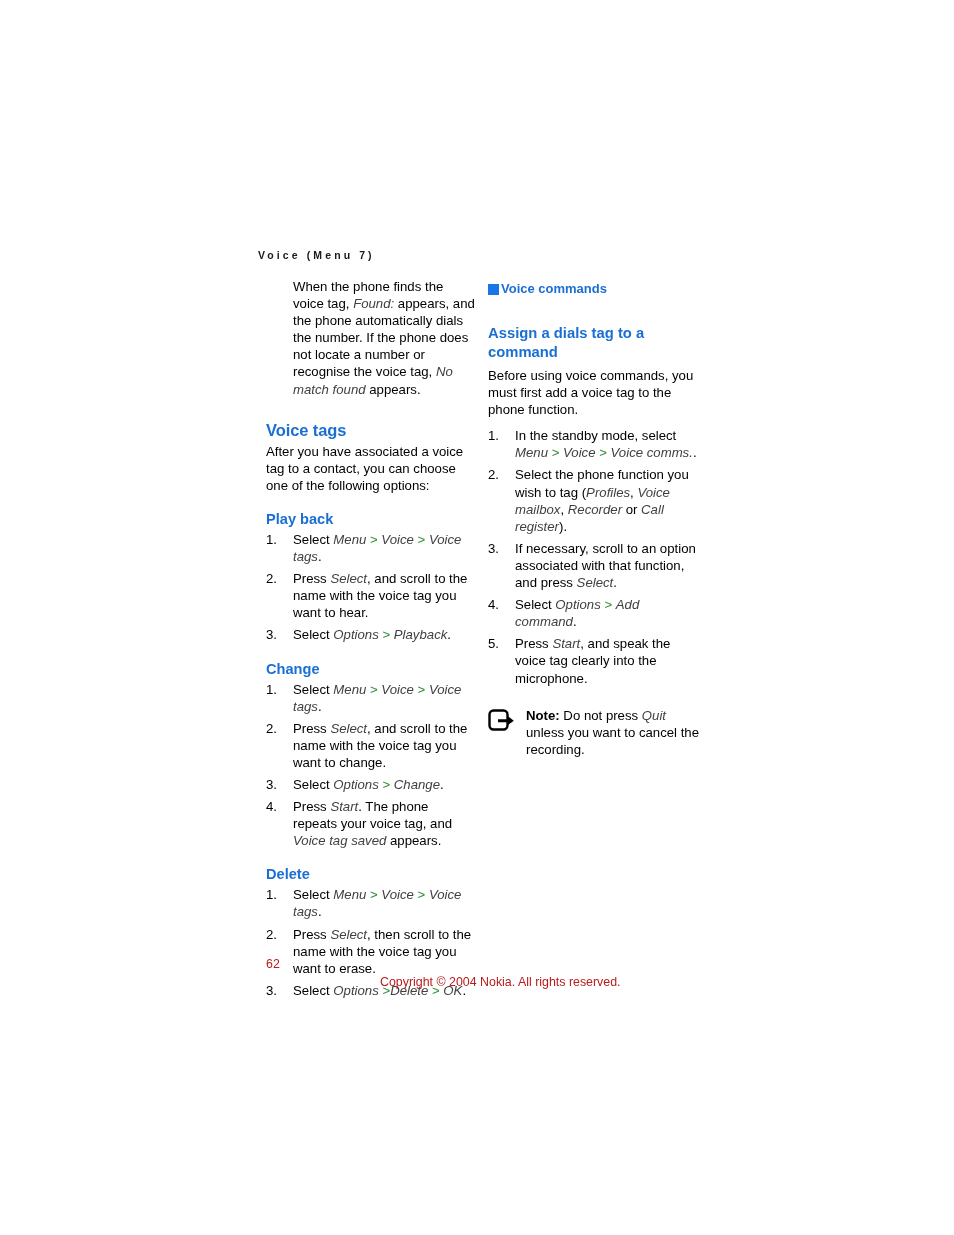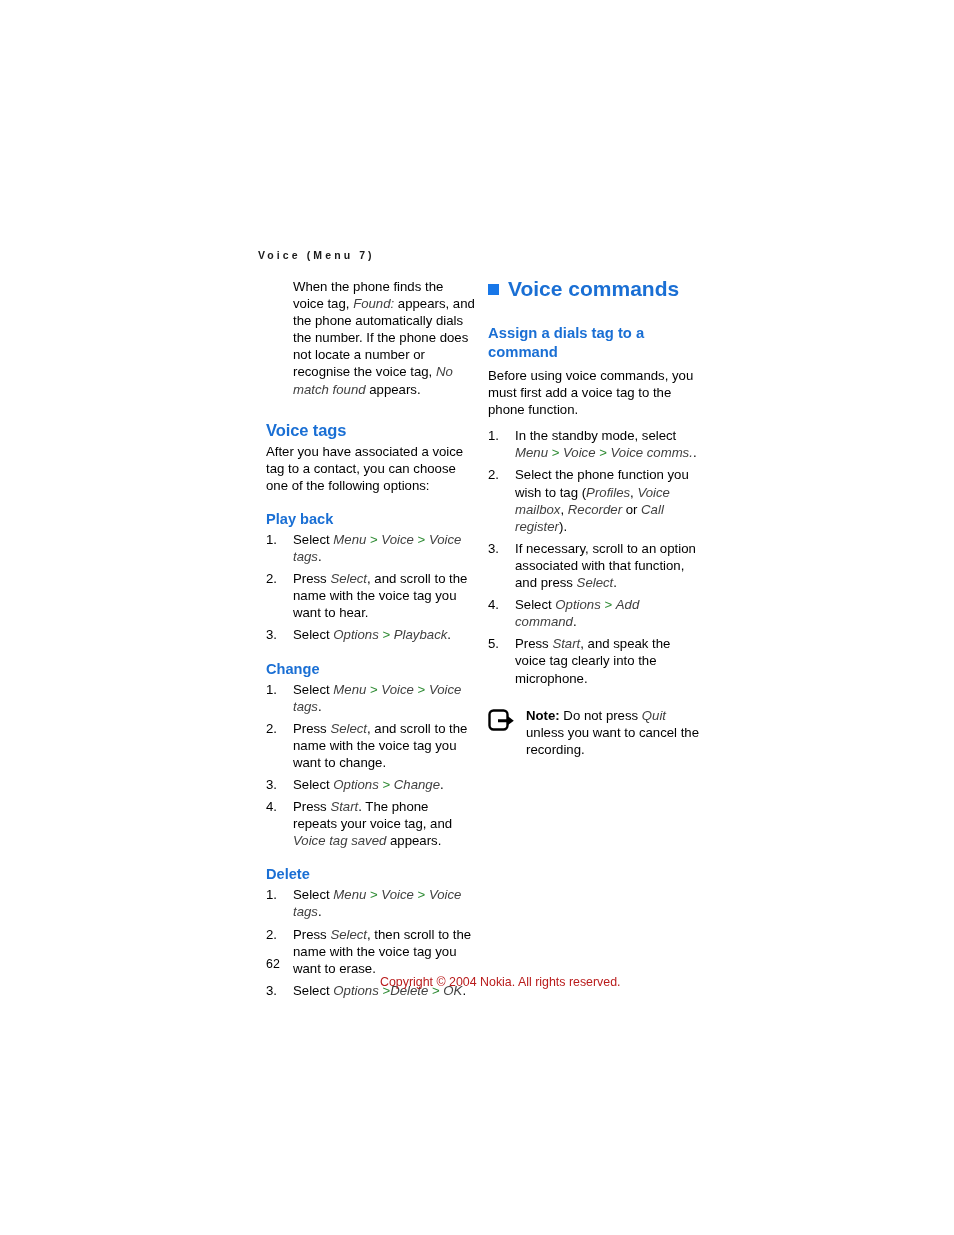--- a/index.html
+++ b/index.html
@@ -75,27 +75,27 @@
   }
   h3.sub {
     margin: 0;
     font-size: 14.6px;
     font-weight: bold;
     color: #1a6fd4;
     line-height: 18px;
   }
   h2.sec-bullet {
     margin: 0;
-    font-size: 21px;
+    font-size: 13px;
     font-weight: bold;
     color: #1a6fd4;
     line-height: 21px;
     display: flex;
     align-items: center;
-    gap: 9px;
+    gap: 2px;
   }
   .bullet-square {
     width: 11px;
     height: 11px;
     background: #1877e8;
     display: inline-block;
     flex: 0 0 auto;
     position: relative;
     top: 1px;
   }
@@ -166,21 +166,21 @@
     left: 0;
     top: 957px;
     width: 954px;
     height: 20px;
   }
   .folio {
     position: absolute;
     left: 266px;
     top: 0;
     font-size: 12.4px;
-    color: #000000;
+    color: #b91c1c;
   }
   .copyright {
     position: absolute;
     left: 380px;
     top: 0;
     font-size: 12.4px;
     color: #b91c1c;
     margin-top: 18px;
   }
 </style>

